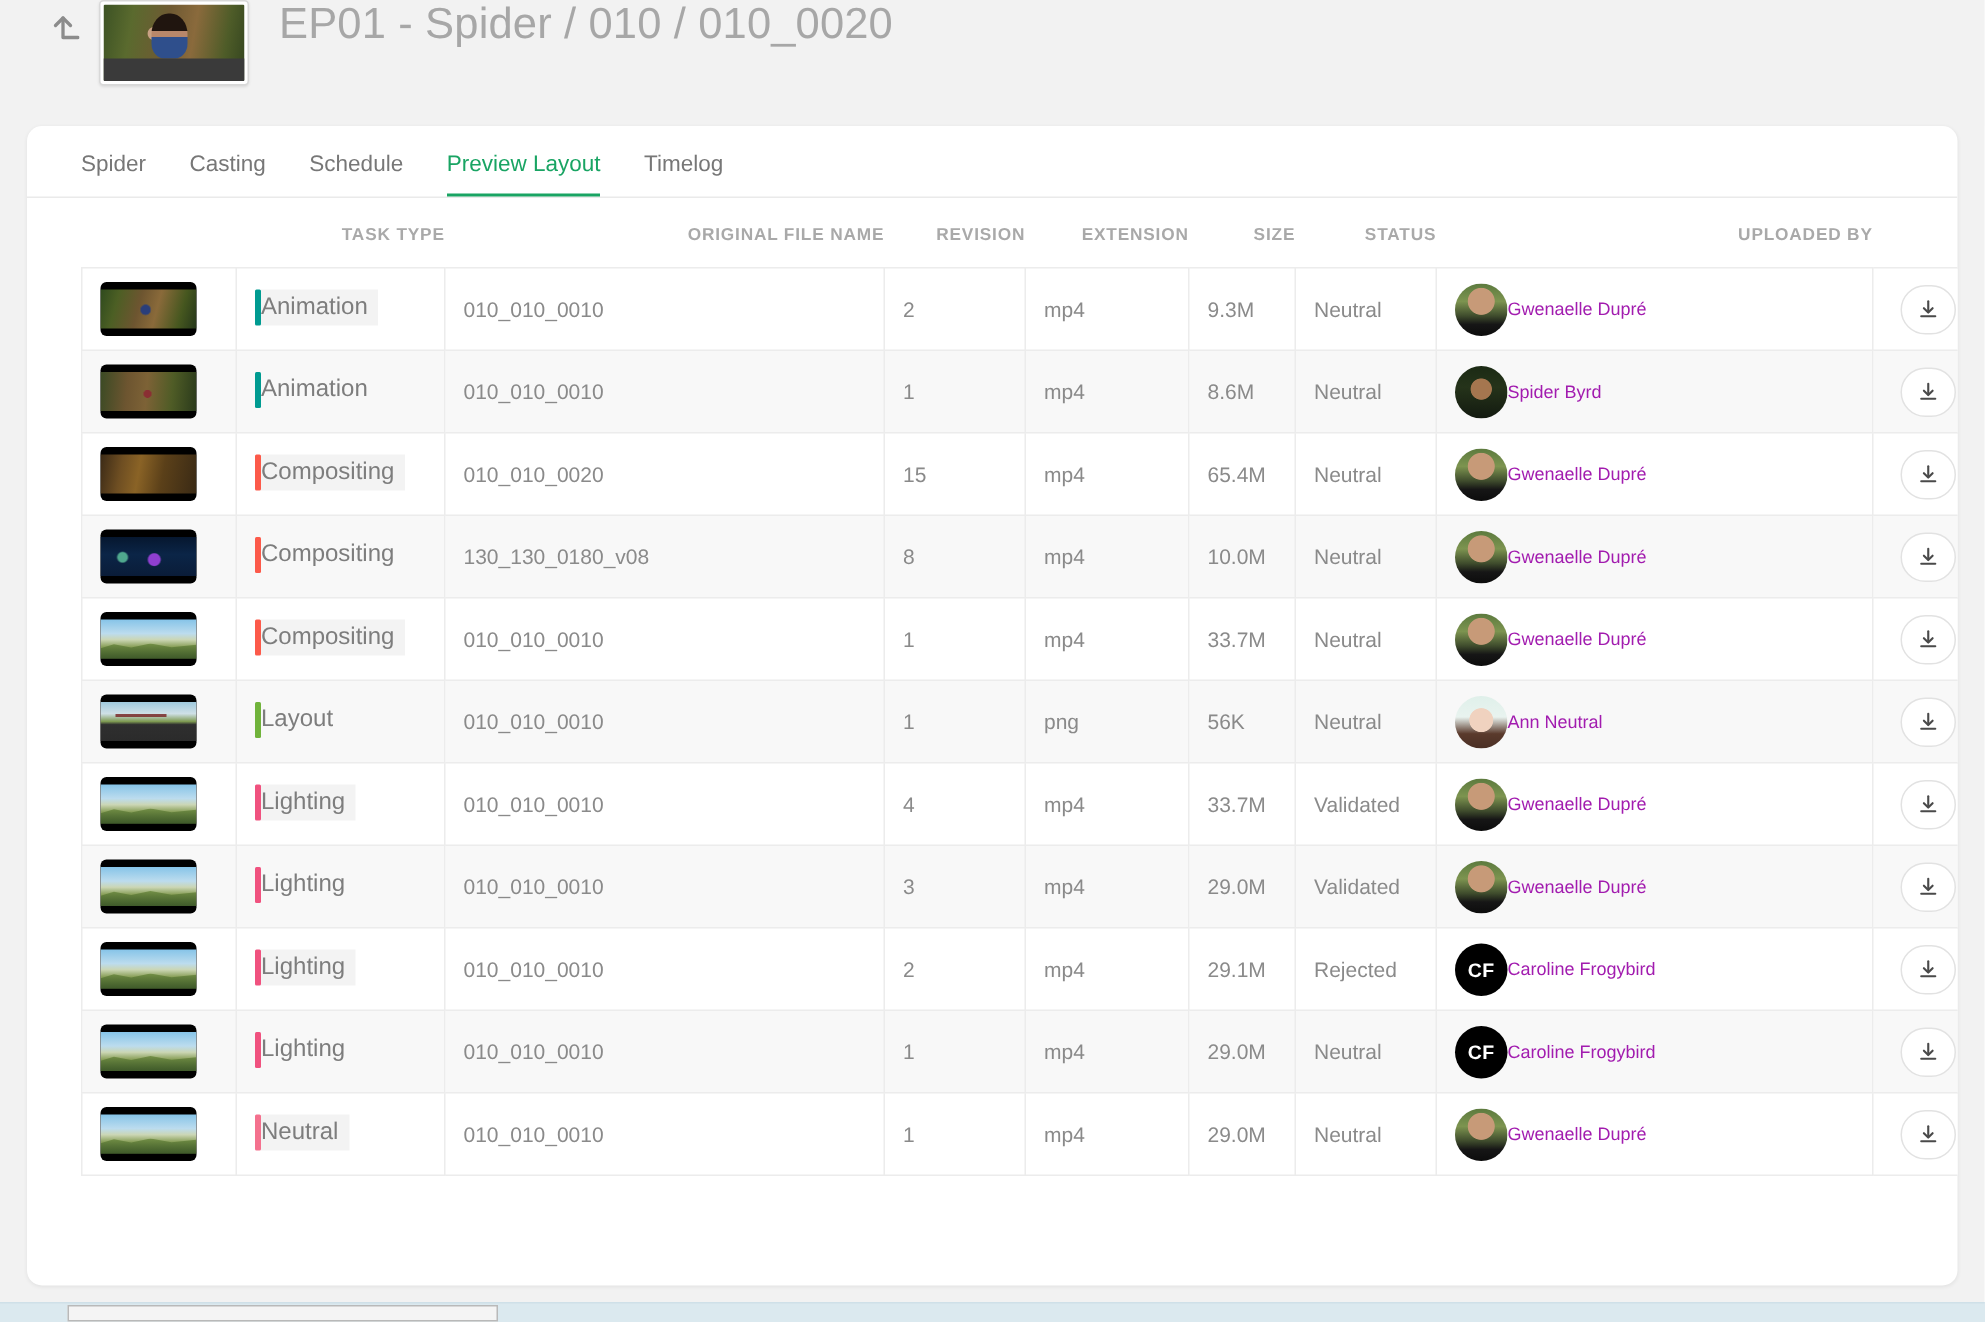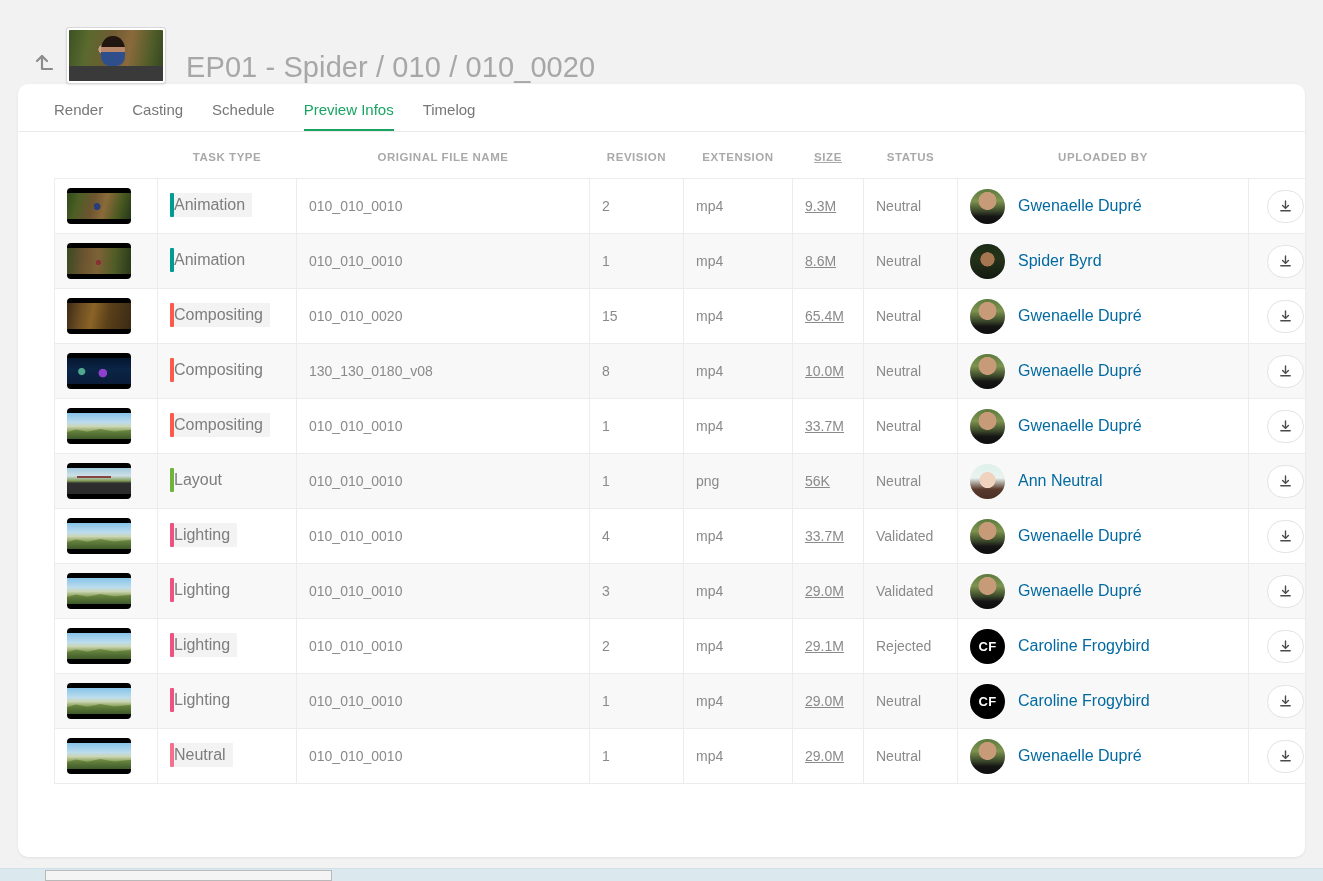--- a/index.html
+++ b/index.html
@@ -14,21 +14,21 @@
     background: #f2f2f2;
     font-family: "Liberation Sans", sans-serif;
     color: #666;
     -webkit-font-smoothing: antialiased;
   }
 
   
   .page-header {
     height: 84px;
     display: flex;
-    align-items: flex-end;
+    align-items: flex-start;
     padding: 0 0 0 22px;
     background: #f2f2f2;
   }
 
   .back-arrow {
     width: 40px;
     height: 40px;
     display: flex;
     align-items: center;
     justify-content: center;
@@ -131,21 +131,21 @@
     table-layout: fixed;
     margin-top: 19px;
   }
 
   table.files thead th {
     font-size: 11.5px;
     font-weight: 700;
     letter-spacing: .55px;
     color: #a9a9a9;
     text-transform: uppercase;
-    text-align: center;
+    text-align: right;
     padding: 0 0 15px 0;
     border: none;
     vertical-align: bottom;
   }
 
   table.files tbody td {
     border: 1px solid #ececec;
     font-size: 14px;
     color: #8a8a8a;
     height: 55px;
@@ -157,21 +157,21 @@
 
   table.files tbody tr:nth-child(even) td { background: #f8f8f8; }
   table.files tbody tr:nth-child(odd)  td { background: #ffffff; }
 
   
   .col-thumb   { width: 103px; }
   .col-task    { width: 139px; }
   .col-name    { width: 293px; }
   .col-rev     { width: 94px;  }
   .col-ext     { width: 109px; }
-  .col-size    { width: 71px; text-decoration: underline;  }
+  .col-size    { width: 71px;  }
   .col-status  { width: 94px;  }
   .col-user    { width: 291px; }
   .col-dl      { width: 73px;  }
 
   
   th.col-thumb { padding-left: 0; }
   th.col-task  { padding-left: 13px; }
   th.col-name  { padding-left: 9px; }
   th.col-rev   { padding-left: 13px; }
   th.col-ext   { padding-left: 12px; }
@@ -295,23 +295,23 @@
       radial-gradient(circle at 50% 44%, #a5764f 0 26%, rgba(165,118,79,0) 28%),
       linear-gradient(180deg, #1b2a14 0%, #25331a 40%, #131a10 100%);
   }
   .avatar.photo-ann {
     background:
       radial-gradient(circle at 50% 46%, #f0d2bf 0 30%, rgba(240,210,191,0) 32%),
       linear-gradient(180deg, #dff0ea 0%, #e9f3ef 40%, #5a3a2c 72%, #4a2f24 100%);
   }
   .avatar.initials-cf { background: #000000; }
   .uploader-name {
-    margin-left: 13px;
-    font-size: 16px;
-    color: #0369a1;
+    margin-left: 0;
+    font-size: 12px;
+    color: #a21caf;
     white-space: nowrap;
   }
 
   
   .dl-btn {
     width: 37px;
     height: 33px;
     border: 1px solid #e2e2e2;
     border-radius: 18px;
     background: #fff;
@@ -358,24 +358,24 @@
   <div class="header-thumb">
     <div class="header-thumb-inner"></div>
   </div>
 
   <h1 class="page-title">EP01 - Spider / 010 / 010_0020</h1>
 </div>
 
 <div class="card">
 
   <div class="tabs">
-    <div class="tab">Render</div>
+    <div class="tab">Spider</div>
     <div class="tab">Casting</div>
     <div class="tab">Schedule</div>
-    <div class="tab active">Preview Infos</div>
+    <div class="tab active">Preview Layout</div>
     <div class="tab">Timelog</div>
   </div>
 
   <div class="table-wrap">
     <table class="files">
       <thead>
         <tr>
           <th class="col-thumb"></th>
           <th class="col-task">TASK TYPE</th>
           <th class="col-name">ORIGINAL FILE NAME</th>

